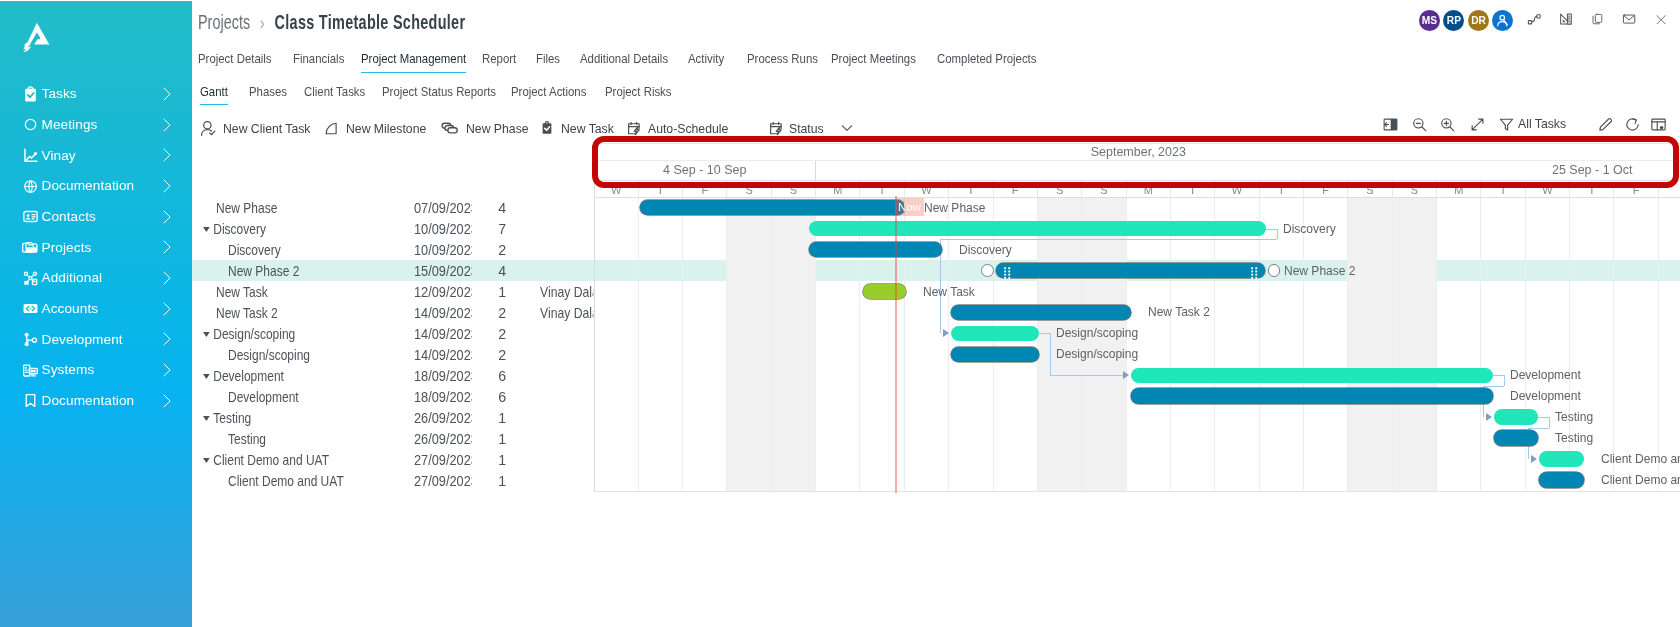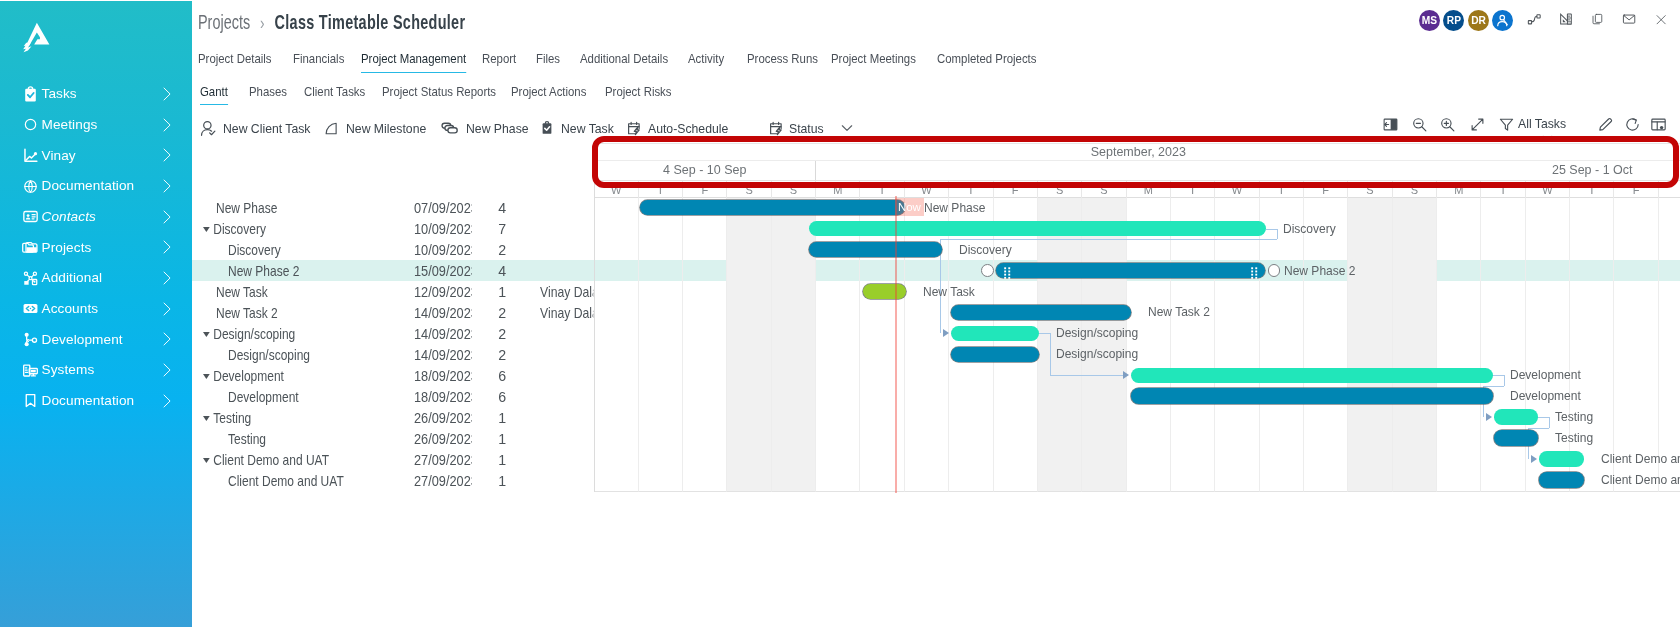--- a/index.html
+++ b/index.html
@@ -152,21 +152,21 @@
               <path d="M3.9 12 H20.1 M12 3.9 c3.3 3.6 3.3 12.6 0 16.2 c-3.3-3.6-3.3-12.6 0-16.2" fill="none" stroke="#ffffff" stroke-width="1.6"></path>
             </svg>
           </span>
           <span class="nav-label">Documentation</span>
           <span class="nav-chev">
             <svg viewBox="0 0 24 24" width="14" height="14" stroke-linecap="round" stroke-linejoin="round">
               <path d="M8.6 1.8 L19 12 L8.6 22.2" fill="none" stroke="#ffffff" stroke-width="1.6"></path>
             </svg>
           </span>
         </div>
-        <div class="nav-item" style="top: 201.6px; font-style: italic;">
+        <div class="nav-item" style="top: 201.6px;">
           <span class="nav-icon">
             <svg viewBox="0 0 24 24" width="17" height="17" stroke-linecap="round" stroke-linejoin="round">
               <rect x="2.6" y="5" width="18.8" height="14" rx="2.3" fill="none" stroke="#ffffff" stroke-width="1.9"></rect>
               <circle cx="8.6" cy="10.7" r="2" fill="#ffffff"></circle>
               <path d="M5.4 16.4 c0-2 1.5-3 3.2-3 s3.2 1 3.2 3" fill="#ffffff"></path>
               <path d="M14.2 9.4 H18.6 M14.2 12.4 H18.6 M14.2 15.3 H17" stroke="#ffffff" stroke-width="1.7"></path>
             </svg>
           </span>
           <span class="nav-label">Contacts</span>
           <span class="nav-chev">

